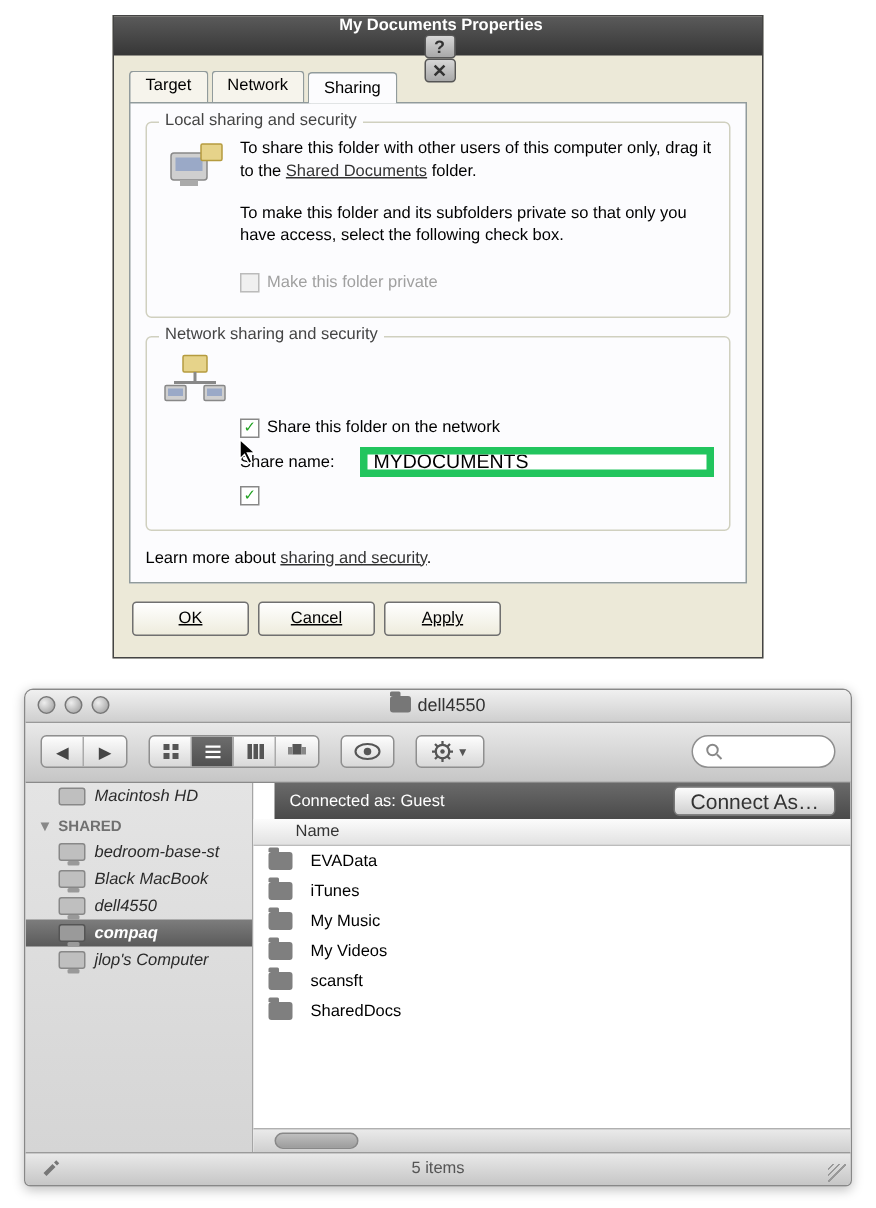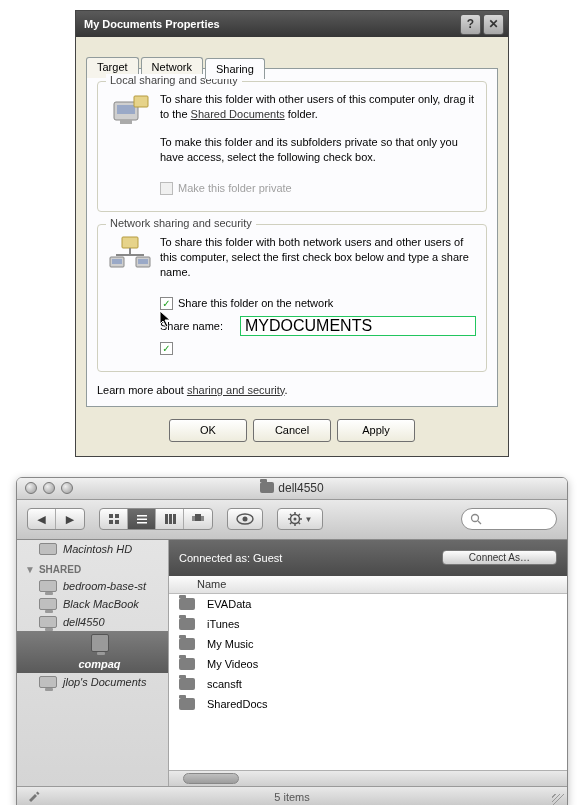--- a/index.html
+++ b/index.html
@@ -1,43 +1,43 @@
 <!DOCTYPE html>
 <html><head>
 <meta charset="utf-8">
 <style>
   * { box-sizing: border-box; }
   body { margin:0; padding:10px; font-family: Tahoma, Arial, sans-serif; font-size:11px; background:#fff; width:584px; }
   
   
   .win-dialog { width:434px; margin:0 auto 20px auto; border:1px solid #444; background:#ece9d8; }
-  .win-titlebar { height:26px; background:linear-gradient(#5a5a5a,#363636); display:flex; align-items:center; padding:0 4px; color:#fff; font-weight:bold; }
+  .win-titlebar { height:26px; background:linear-gradient(#5a5a5a,#363636); display:flex; align-items:center; padding:0 4px; color:#fff; font-weight:bold;flex-direction:column; }
   .win-titlebar span.title { flex:1; padding-left:4px; }
   .tb-btn { width:21px; height:21px; background:linear-gradient(#d7d7d7,#a8a8a8); border:1px solid #555; border-radius:3px; margin-left:2px; display:flex; align-items:center; justify-content:center; font-size:12px; color:#333; font-weight:bold; font-family:Arial; cursor:pointer; }
   .win-body { padding:10px; }
-  .tabstrip { display:flex; position:relative; top:10px; }
+  .tabstrip { display:flex; position:relative; top:0; }
   .tab { padding:3px 10px; border:1px solid #919b9c; border-bottom:none; background:#f6f4ec; margin-right:2px; border-top-left-radius:3px; border-top-right-radius:3px; cursor:pointer; position:relative; }
   .tab.active { background:#fcfcfe; z-index:2; top:1px; padding-top:4px; padding-bottom:4px; }
   .tab-panel { border:1px solid #919b9c; background:#fcfcfe; padding:12px 10px 10px 10px; }
   .groupbox { border:1px solid #d0d0bf; border-radius:4px; padding:10px 10px 12px 10px; margin-bottom:12px; position:relative; }
   .groupbox .legend { position:absolute; top:-8px; left:8px; background:#fcfcfe; padding:0 4px; color:#444; }
   .section-row { display:flex; gap:8px; }
   .section-icon { width:44px; flex:0 0 44px; }
   .section-text { flex:1; line-height:1.4; }
   .section-text p { margin:0 0 12px 0; }
   .linklike { text-decoration:underline; color:#333; }
   .chk-row { display:flex; align-items:center; gap:5px; margin:4px 0 4px 52px; }
   .chk-row.disabled { color:#a0a0a0; }
   .chk { width:13px; height:13px; border:1px solid #888; background:#fff; display:inline-flex; align-items:center; justify-content:center; font-size:10px; color:#21a121; cursor:pointer; }
   .chk.disabled { border-color:#bbb; background:#f0f0f0; cursor:default; }
   .form-row { display:flex; align-items:center; gap:8px; margin:6px 0 6px 52px; }
   .form-row label { width:72px; }
-  .form-row input { flex:1; border:1px solid #22c55e; padding:2px 4px; font-family:inherit; font-size:16px; height:20px; }
+  .form-row input { flex:1; border:5px solid #22c55e; padding:2px 4px; font-family:inherit; font-size:13px; height:20px; }
   .learn { margin:6px 0 0 0; }
-  .btn-row { display:flex; justify-content:center; gap:6px; padding:12px 2px 4px 2px; }
+  .btn-row { display:flex; justify-content:flex-start; gap:6px; padding:12px 2px 4px 2px;text-decoration:underline; }
   .xp-btn { min-width:78px; height:23px; border:1px solid #707070; border-radius:3px; background:linear-gradient(#fff,#eeecdd); cursor:pointer; font-family:inherit; font-size:11px; }
   .cursor-img { position:relative; }
   .cursor-ptr { position:absolute; left:-2px; top:12px; font-size:14px; pointer-events:none; }
   
   
   .ic-local,.ic-net { width:44px; height:40px; display:block; }
   
   
   .mac-window { width:552px; margin:0 auto; border:1px solid #888; border-radius:6px 6px 4px 4px; overflow:hidden; font-family:"Lucida Grande","Helvetica Neue",Arial,sans-serif; font-size:11px; box-shadow:0 2px 8px rgba(0,0,0,.25); }
   .mac-titlebar { height:22px; background:linear-gradient(#f0f0f0,#cfcfcf); border-bottom:1px solid #999; display:flex; align-items:center; position:relative; }
@@ -53,25 +53,25 @@
   .seg .btn.active { background:linear-gradient(#6d6d6d,#505050); color:#fff; }
   .capsule { border:1px solid #8f8f8f; border-radius:4px; background:linear-gradient(#fdfdfd,#d8d8d8); height:22px; min-width:36px; display:flex; align-items:center; justify-content:center; cursor:pointer; color:#444; }
   .mac-search { margin-left:auto; border:1px solid #8f8f8f; border-radius:11px; height:22px; width:96px; background:#fff; display:flex; align-items:center; padding:0 8px; color:#888; }
   .mac-body { display:flex; height:246px; }
   .sidebar { width:152px; background:linear-gradient(#e4e4e4,#d5d5d5); border-right:1px solid #a5a5a5; overflow:hidden; }
   .sb-header { color:#707070; font-weight:bold; font-size:10px; padding:6px 8px 2px 8px; }
   .sb-header .tri { display:inline-block; margin-right:4px; color:#888; }
   .sb-item { display:flex; align-items:center; gap:6px; padding:3px 8px 3px 22px; cursor:pointer; color:#2b2b2b;font-style:italic; }
   .sb-item .dev-ic { width:18px; height:12px; background:#bfbfbf; border:1px solid #888; border-radius:2px; flex:0 0 18px; position:relative; }
   .sb-item .dev-ic.monitor:after{content:"";position:absolute;bottom:-4px;left:5px;width:8px;height:3px;background:#999;border-radius:1px;}
-  .sb-item.selected { background:linear-gradient(#7d7d7d,#5a5a5a); color:#fff; font-weight:bold;flex-direction:column; }
+  .sb-item.selected { background:linear-gradient(#7d7d7d,#5a5a5a); color:#fff; font-weight:bold; }
   .sb-item.selected .dev-ic { background:#9a9a9a; border-color:#555; }
   .main-pane { flex:1; display:flex; flex-direction:column; background:#fff; }
-  .conn-bar { height:36px; background:linear-gradient(#6a6a6a,#4a4a4a); color:#fff; display:flex; align-items:center; padding:0 10px; font-size:11px; }
-  .conn-bar .cab { margin-left:auto; background:linear-gradient(#fdfdfd,#cfcfcf); color:#333; border:1px solid #777; border-radius:4px; padding:1px 26px; cursor:pointer; font-size:10px; }
+  .conn-bar { height:24px; background:linear-gradient(#6a6a6a,#4a4a4a); color:#fff; display:flex; align-items:center; padding:0 10px; font-size:11px;margin-left:14px; }
+  .conn-bar .cab { margin-left:auto; background:linear-gradient(#fdfdfd,#cfcfcf); color:#333; border:1px solid #777; border-radius:4px; padding:1px 10px; cursor:pointer; font-size:14px; }
   .col-head { height:18px; background:linear-gradient(#fcfcfc,#e2e2e2); border-bottom:1px solid #bcbcbc; display:flex; align-items:center; padding-left:28px; color:#333; font-size:11px; }
   .file-list { flex:1; overflow:auto; }
   .f-row { display:flex; align-items:center; height:20px; padding-left:10px; gap:12px; border-bottom:0; cursor:pointer; }
   .f-ic2 { width:16px; height:12px; background:#7f7f7f; border-radius:2px; position:relative; flex:0 0 16px; }
   .f-ic2:before { content:""; position:absolute; top:-3px; left:0; width:7px; height:3px; background:#7f7f7f; border-radius:1px 1px 0 0; }
   .hscroll { height:16px; background:linear-gradient(#eaeaea,#cfcfcf); border-top:1px solid #b0b0b0; position:relative; }
   .hscroll .thumb { position:absolute; left:14px; top:2px; width:56px; height:11px; border-radius:6px; background:linear-gradient(#bfbfbf,#9d9d9d); border:1px solid #888; }
   .mac-status { height:22px; background:linear-gradient(#e9e9e9,#c6c6c6); border-top:1px solid #9a9a9a; display:flex; align-items:center; padding:0 10px; color:#555; position:relative; }
   .mac-status .ct { position:absolute; left:0; right:0; text-align:center; }
   .resize { position:absolute; right:3px; bottom:2px; width:12px; height:12px; background:
@@ -124,23 +124,20 @@
           <div class="section-icon">
             <svg class="ic-net" viewBox="0 0 44 40">
               <rect x="14" y="2" width="16" height="11" rx="1" fill="#e6d38a" stroke="#b59b3f"></rect>
               <line x1="22" y1="13" x2="22" y2="20" stroke="#888" stroke-width="2"></line>
               <line x1="8" y1="20" x2="36" y2="20" stroke="#888" stroke-width="2"></line>
               <rect x="2" y="22" width="14" height="10" rx="1" fill="#cfcfcf" stroke="#888"></rect>
               <rect x="4" y="24" width="10" height="5" fill="#9aa9c7"></rect>
               <rect x="28" y="22" width="14" height="10" rx="1" fill="#cfcfcf" stroke="#888"></rect>
               <rect x="30" y="24" width="10" height="5" fill="#9aa9c7"></rect>
             </svg>
-          </div>
-          <div class="section-text">
-            <p>To share this folder with both network users and other users of this computer, select the first check box below and type a share name.</p>
           </div>
         </div>
         <div class="chk-row">
           <span class="chk cursor-img">✓
             <span class="cursor-ptr">
               <svg width="14" height="18" viewBox="0 0 14 18">
                   <path d="M1 1 L1 14 L4 11 L7 17 L9 16 L6 10 L11 10 Z" fill="#000" stroke="#fff" stroke-width="1"></path>
                 </svg>
             </span>
           </span>
@@ -265,21 +262,21 @@
       <div class="sb-item">
           <span class="dev-ic monitor"></span>
           <span>dell4550</span>
         </div>
       <div class="sb-item selected">
           <span class="dev-ic monitor"></span>
           <span>compaq</span>
         </div>
       <div class="sb-item">
           <span class="dev-ic monitor"></span>
-          <span>jlop's Documents</span>
+          <span>jlop's Computer</span>
         </div>
     </div>
 
     <div class="main-pane">
       <div class="conn-bar">
         <span>Connected as: Guest</span>
         <button class="cab">Connect As…</button>
       </div>
       <div class="col-head">Name</div>
       <div class="file-list">

